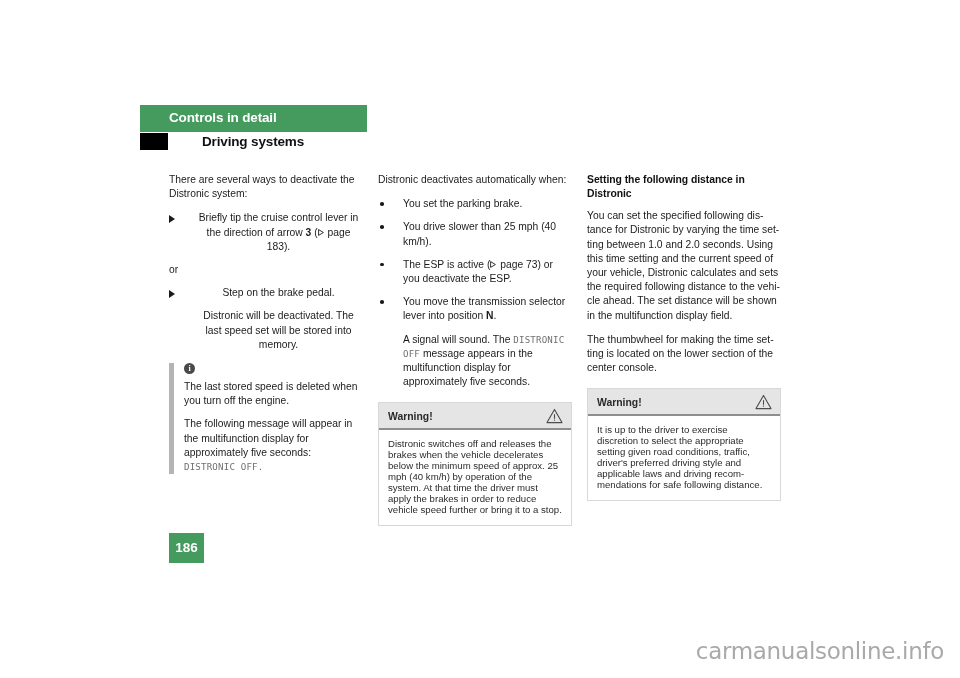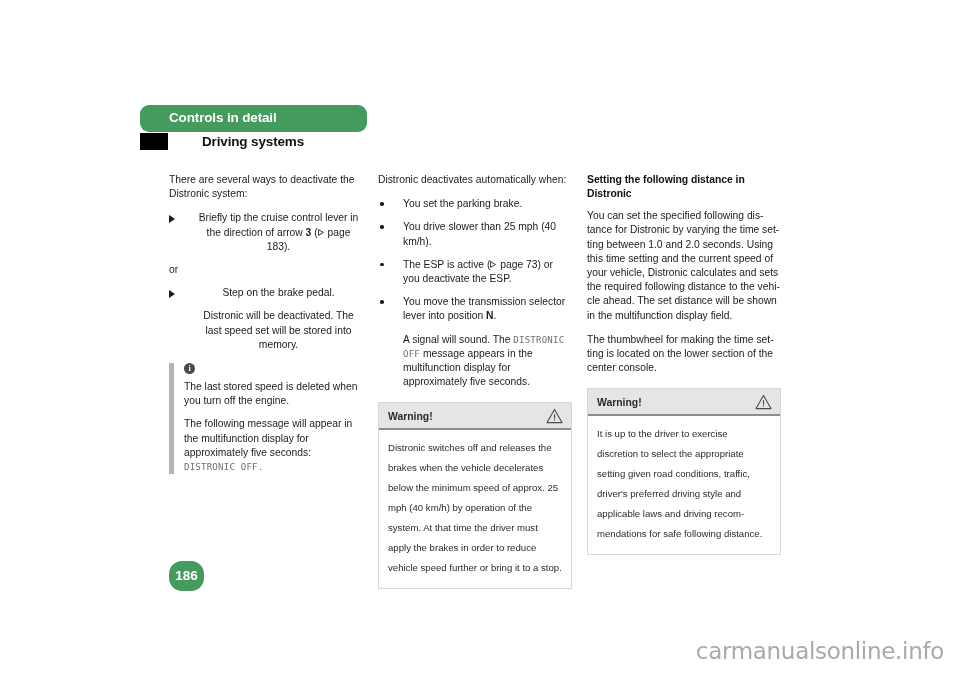--- a/index.html
+++ b/index.html
@@ -16,21 +16,20 @@
     background: #ffffff;
     overflow: hidden;
   }
 
   
   .chapter-bar {
     position: absolute;
     left: 140px; top: 105px;
     width: 227px; height: 27px;
     background: #459a5e;
-    border-radius: 9px;
   }
   .chapter-bar-label {
     position: absolute;
     left: 29px; top: 5px;
     color: #ffffff;
     font-size: 13.5px;
     font-weight: bold;
     letter-spacing: -0.15px;
   }
   .section-marker {
@@ -175,32 +174,31 @@
     color: #2a2a2a;
   }
   .warn-icon {
     position: absolute;
     right: 8px; top: 5px;
     width: 17px; height: 16px;
   }
   .warn-body {
     padding: 8px 9px 10px 9px;
     font-size: 9.6px;
-    line-height: 20px;
+    line-height: 11px;
     color: #2b2b2b;
   }
   .warn-body p { margin: 0; }
 
   
   .page-num-block {
     position: absolute;
-    left: 169px; top: 561px;
+    left: 169px; top: 533px;
     width: 35px; height: 30px;
     background: #459a5e;
-    border-radius: 13px;
   }
   .page-num {
     position: absolute;
     left: 0; top: 0;
     width: 35px; height: 30px;
     line-height: 30px;
     text-align: center;
     color: #ffffff;
     font-size: 13.5px;
     font-weight: bold;

